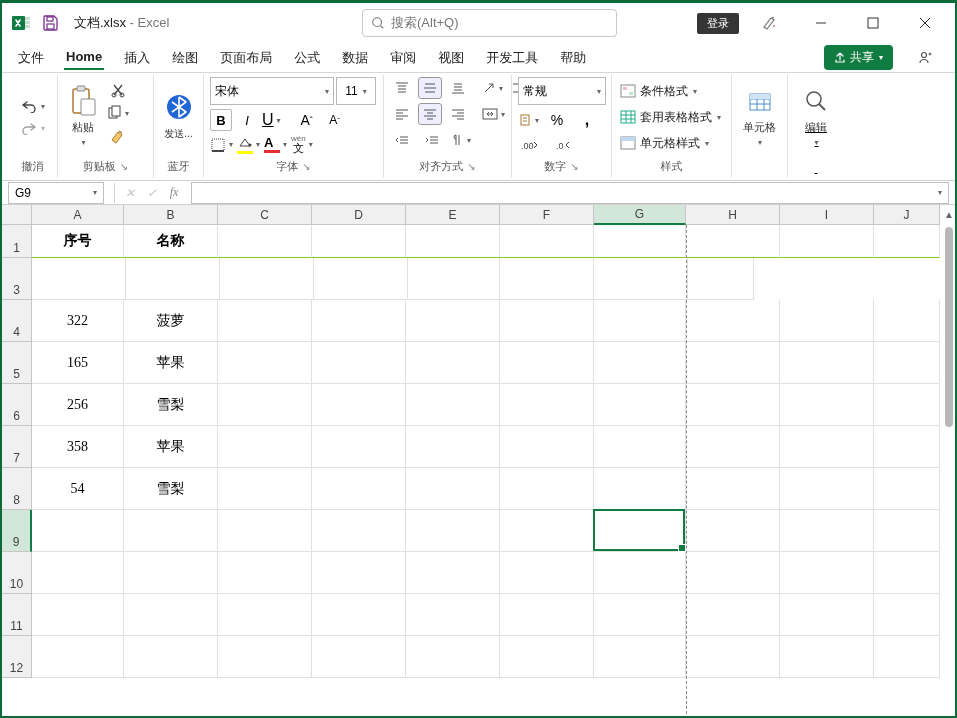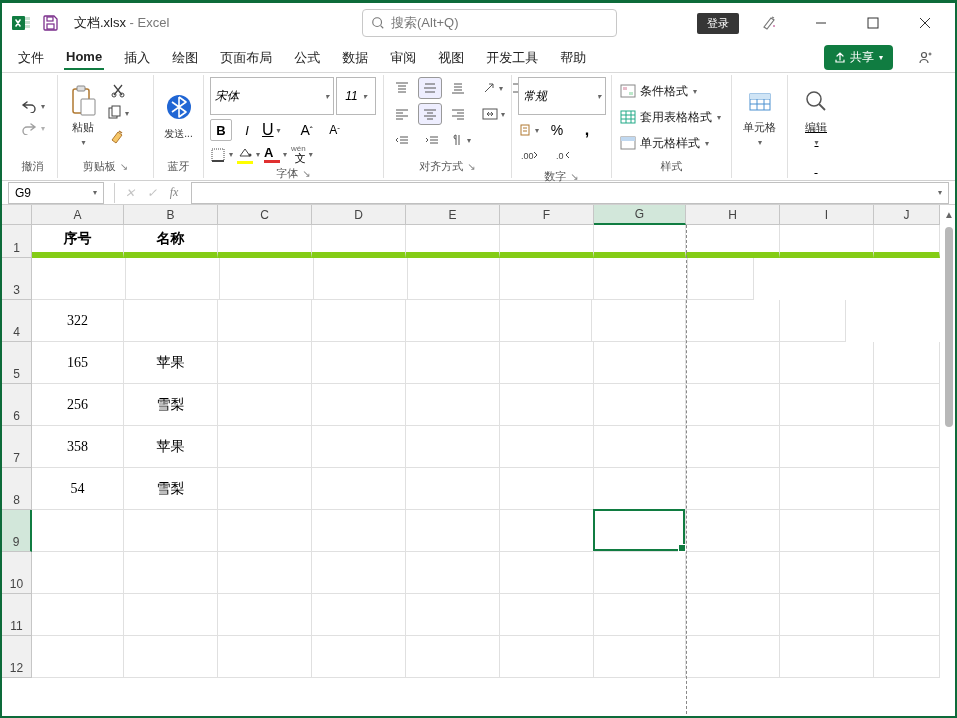--- a/index.html
+++ b/index.html
@@ -28,21 +28,21 @@
 .rgroup:last-child { border-right: none; text-decoration: underline; }
 .rgroup .label { text-align: center; font-size: 11px; color: #555; padding: 2px 0; display: flex; align-items: center; justify-content: center; gap: 4px; }
 .rgroup .label .launcher { font-size: 10px; color: #888; }
 .rgroup .body { flex: 1; display: flex; align-items: flex-start; gap: 4px; }
 .rbtn { display: flex; flex-direction: column; align-items: center; justify-content: center; font-size: 11px; color: #333; padding: 2px 4px; border-radius: 3px; cursor: pointer; }
 .rbtn.big { height: 78px; min-width: 38px; gap: 3px; }
 .rbtn.big svg, .rbtn.big .gph { height: 32px; }
 .rsmall { width: 24px; height: 22px; display: flex; align-items: center; justify-content: center; border-radius: 3px; cursor: pointer; }
 .vstack { display: flex; flex-direction: column; gap: 2px; }
 .hstack { display: flex; align-items: center; gap: 2px; }
-.selbox { height: 38px; border: 1px solid #b8b8b8; background: #fff; display: flex; align-items: center; padding: 0 4px; font-size: 12px; gap: 4px; font-style: italic; }
+.selbox { height: 28px; border: 1px solid #b8b8b8; background: #fff; display: flex; align-items: center; padding: 0 4px; font-size: 12px; gap: 4px; }
 .selbox.wide { width: 124px; }
 .selbox.mid { width: 88px; }
 .selbox.narrow { width: 40px; justify-content: center; }
 .togglebtn { width: 22px; height: 22px; border: 1px solid #b8b8b8; display: flex; align-items: center; justify-content: center; font-size: 13px; border-radius: 2px; }
 .chev { font-size: 8px; color: #666; margin-left: 1px; }
 .colorline { width: 16px; height: 3px; display: block; margin-top: 1px; }
 .style-item { font-size: 12px; color: #222; display: flex; align-items: center; gap: 4px; height: 22px; padding: 0 2px; }
 
 
 .fbar { height: 24px; display: flex; align-items: center; border-bottom: 1px solid #d0d0d0; font-size: 12px; }
@@ -56,21 +56,21 @@
 .corner { width: 30px; height: 20px; background: #f0f0f0; border-right: 1px solid #c6c6c6; border-bottom: 1px solid #c6c6c6; flex-shrink: 0; }
 .colheads { height: 20px; display: flex; }
 .colheads .ch { background: #f0f0f0; border-right: 1px solid #c6c6c6; border-bottom: 1px solid #c6c6c6; font-size: 12px; color: #444; display: flex; align-items: center; justify-content: center; }
 .colheads .ch.sel { background: #d2e7da; border-bottom: 2px solid #107c41; }
 .rowheads { width: 30px; }
 .rowheads .rh { background: #f0f0f0; border-right: 1px solid #c6c6c6; border-bottom: 1px solid #c6c6c6; font-size: 12px; color: #444; display: flex; align-items: flex-end; justify-content: center; padding-bottom: 2px; }
 .rowheads .rh.sel { background: #d2e7da; border-right: 2px solid #107c41; }
 .cells { position: relative; flex: 1; }
 .row { display: flex; }
 .cell { border-right: 1px solid #e0e0e0; border-bottom: 1px solid #e0e0e0; font-size: 14px; display: flex; align-items: center; justify-content: center; color: #000; font-family: SimSun, serif; }
-.row.header .cell { font-weight: bold; border-bottom: 6px solid #84cc16; }
+.row.header .cell { font-weight: bold; border-bottom: 1px solid #84cc16; }
 .selcell { position: absolute; border: 2px solid #107c41; pointer-events: none; }
 .selcell::after { content: ""; position: absolute; right: -3px; bottom: -3px; width: 6px; height: 6px; background: #107c41; border: 1px solid #fff; }
 .pagebreak { position: absolute; top: 0; bottom: 0; border-left: 1px dashed #888; pointer-events: none; }
 .scroll-ind { position: absolute; right: 2px; width: 8px; background: #b8b8b8; border-radius: 4px; }
 
 svg { display: block; }
 </style>
 </head>
 <body>
 
@@ -271,21 +271,21 @@
               </svg>
               <span class="colorline" style="background:#ffff00"></span>
             </div>
             <span class="chev">▾</span>
           </div>
         <div class="hstack">
             <div style="position:relative;font-size:13px;font-weight:bold;line-height:1">A<span class="colorline" style="background:#e03030"></span></div>
             <span class="chev">▾</span>
           </div>
         <div class="hstack">
-            <div style="text-align:right;line-height:1">
+            <div style="text-align:center;line-height:1">
               <div style="font-size:8px;color:#666">wén</div>
               <div style="font-size:11px">文</div>
             </div>
             <span class="chev">▾</span>
           </div>
       </div>
     </div>
     <div class="label">
         <span>字体</span>
         <span class="launcher">↘</span>
@@ -539,20 +539,21 @@
             <div class="cell" style="width: 94px; height: 42px;"></div>
             <div class="cell" style="width: 94px; height: 42px;"></div>
             <div class="cell" style="width: 94px; height: 42px;"></div>
             <div class="cell" style="width: 92px; height: 42px;"></div>
             <div class="cell" style="width: 94px; height: 42px;"></div>
             <div class="cell" style="width: 94px; height: 42px;"></div>
             <div class="cell" style="width: 66px; height: 42px;"></div>
           </div>
           <div class="row">
             <div class="cell" style="width: 92px; height: 42px;">322</div>
+            <div class="cell" style="width: 94px; height: 42px;">菠萝</div>
             <div class="cell" style="width: 94px; height: 42px;"></div>
             <div class="cell" style="width: 94px; height: 42px;"></div>
             <div class="cell" style="width: 94px; height: 42px;"></div>
             <div class="cell" style="width: 94px; height: 42px;"></div>
             <div class="cell" style="width: 92px; height: 42px;"></div>
             <div class="cell" style="width: 94px; height: 42px;"></div>
             <div class="cell" style="width: 94px; height: 42px;"></div>
             <div class="cell" style="width: 66px; height: 42px;"></div>
           </div>
           <div class="row">

